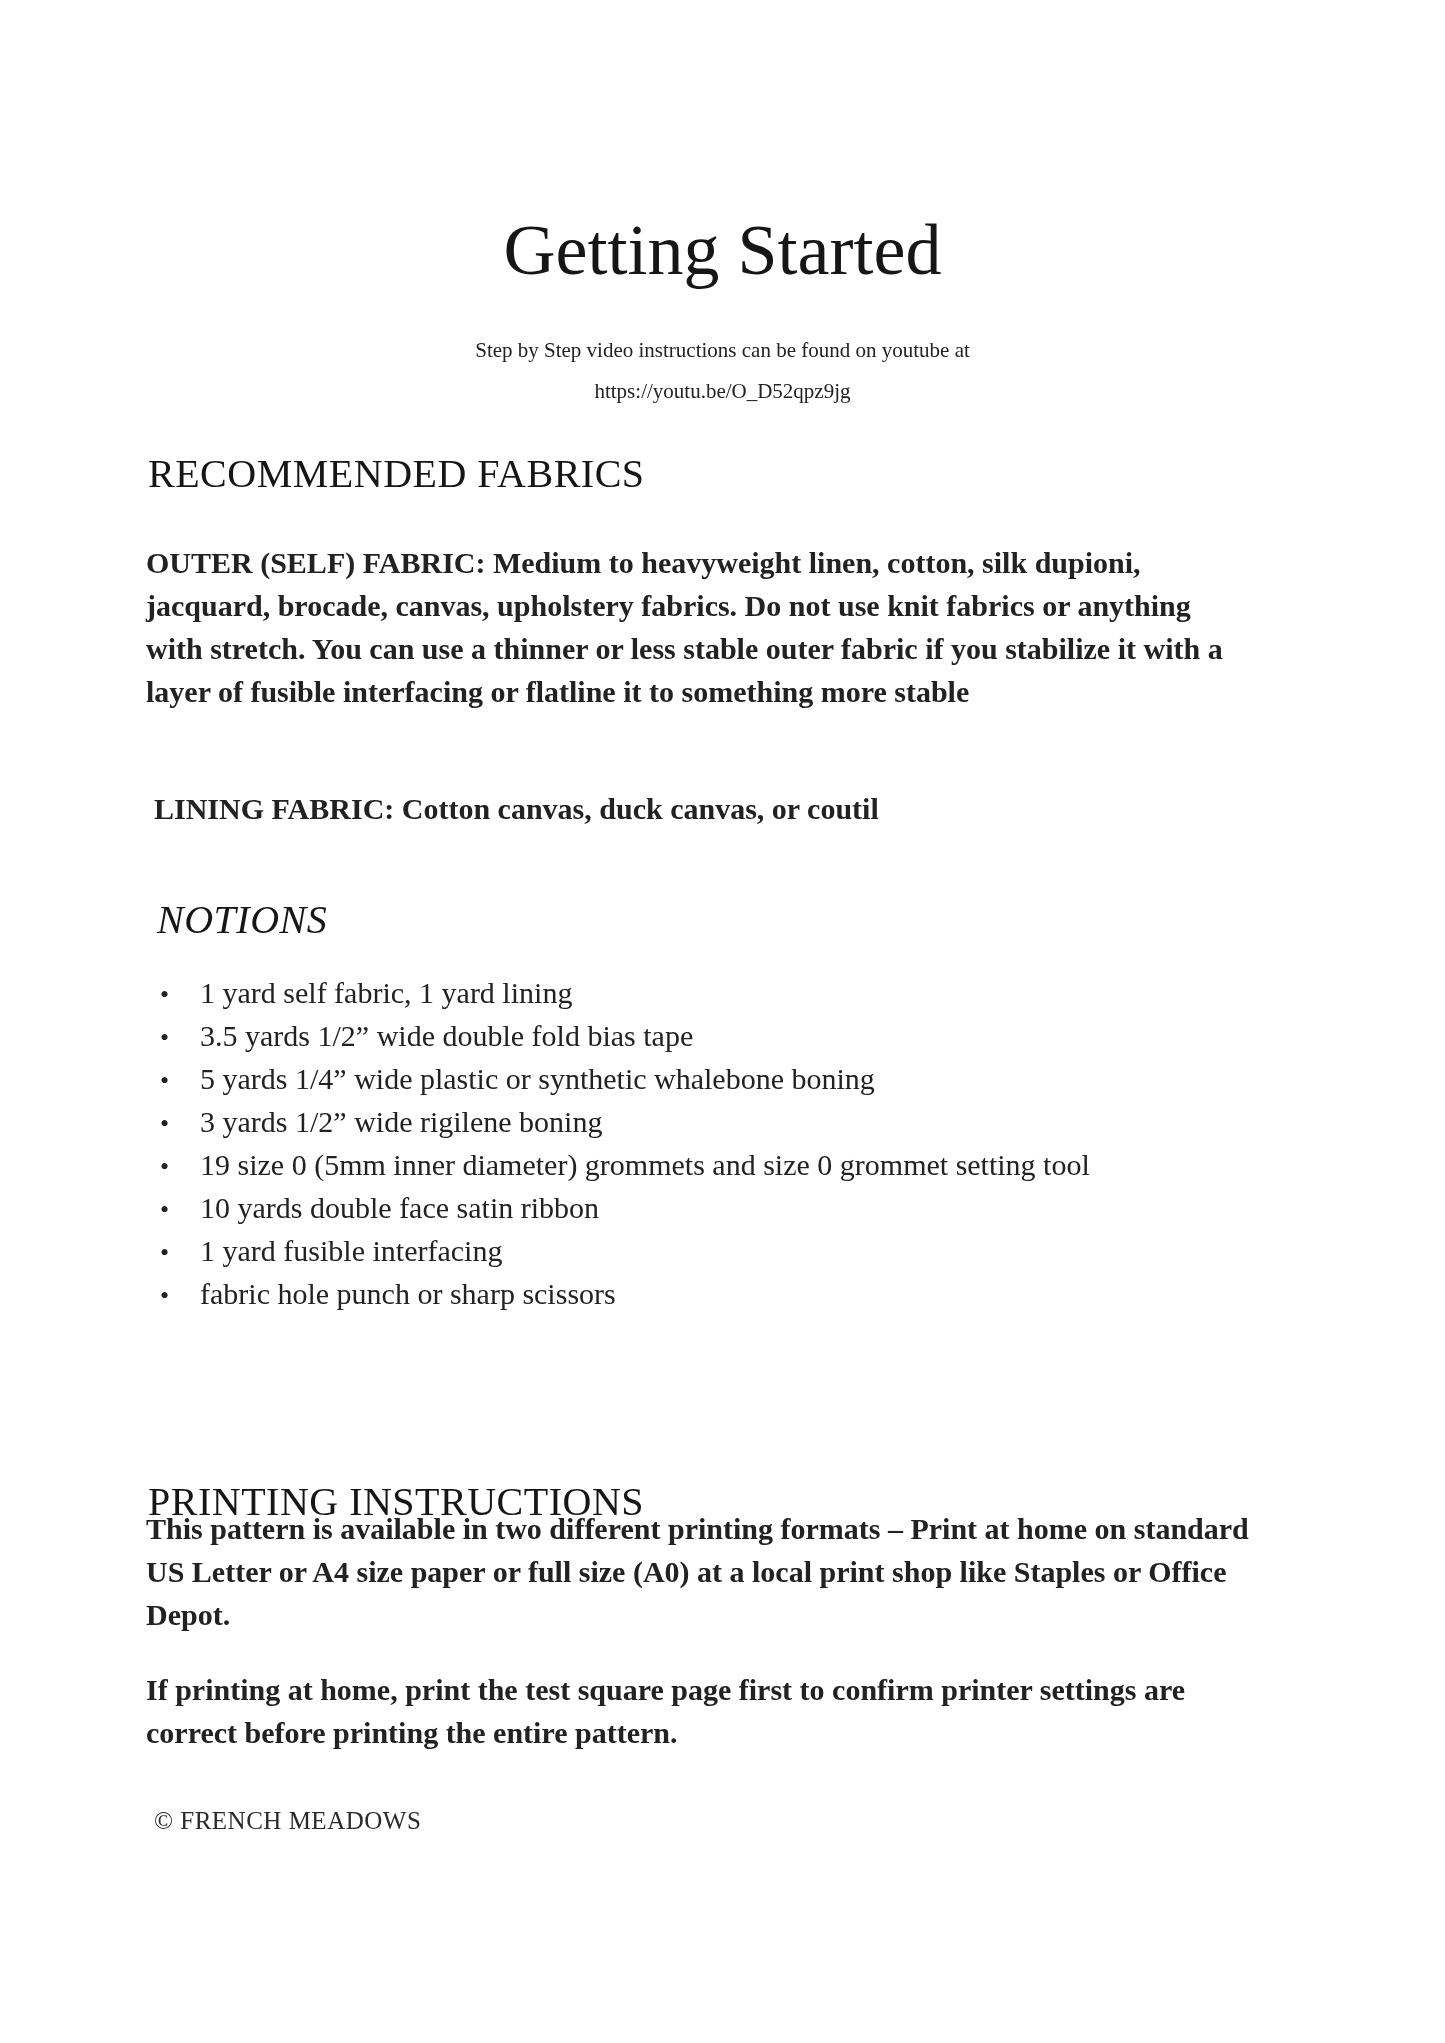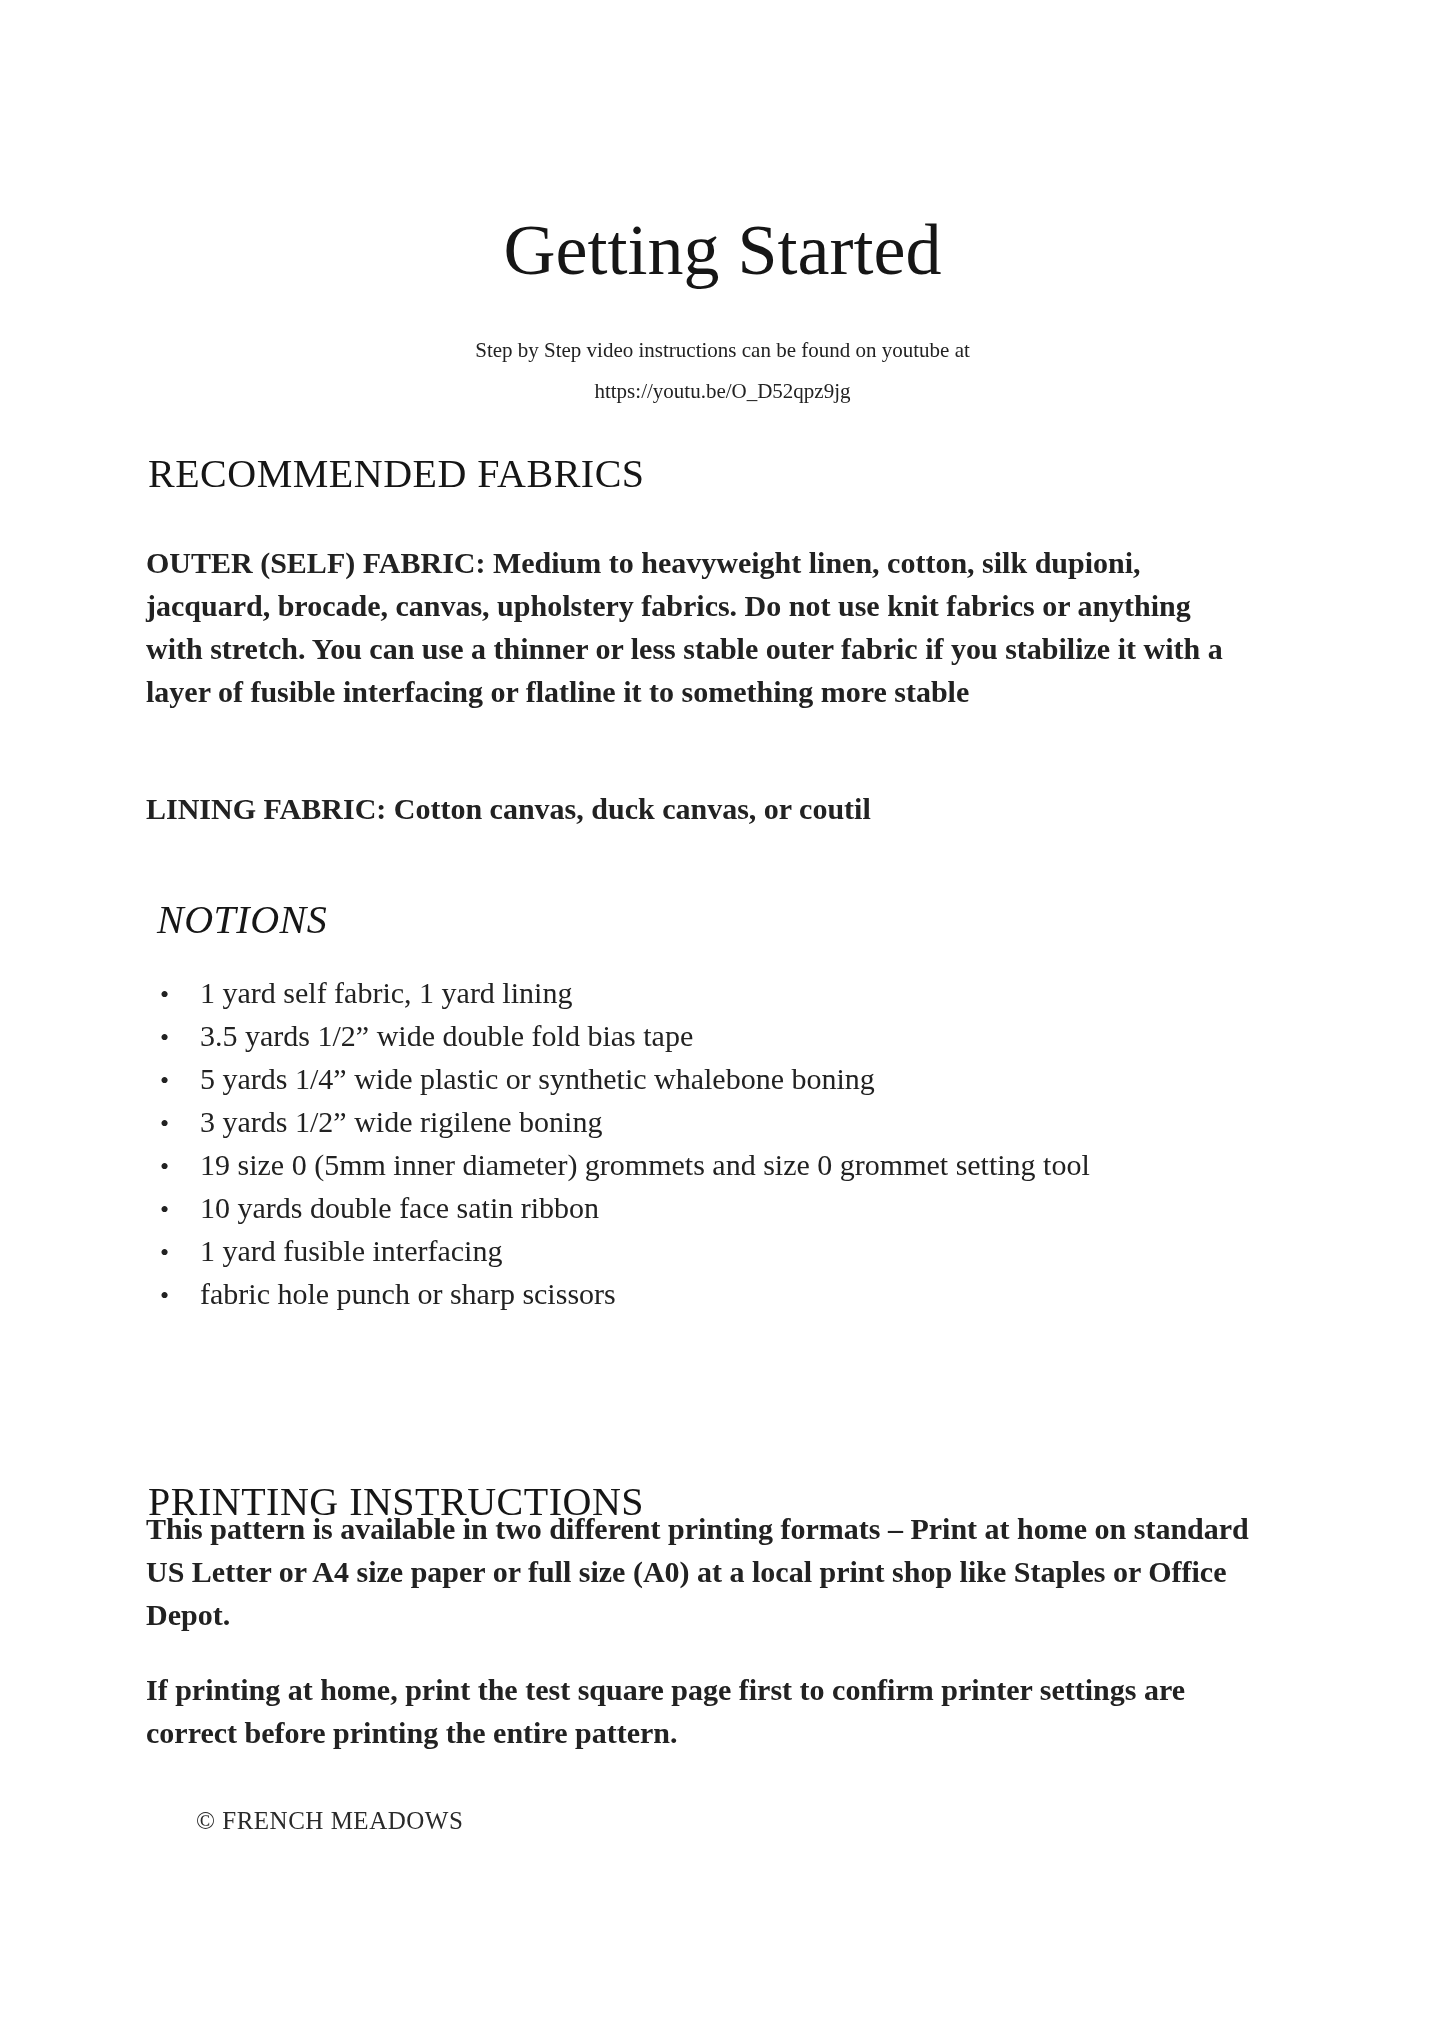--- a/index.html
+++ b/index.html
@@ -57,21 +57,21 @@
   .body-text {
     position: absolute;
     left: 146px;
     width: 1105px;
     font-size: 30px;
     line-height: 43px;
     color: #222222;
     font-weight: bold;
   }
   .p-outer   { top: 541px; }
-  .p-lining  { top: 787px; }
+  .p-lining  { top: 787px; margin-left: 8px; }
   .p-print1  { top: 1507px; width: 1115px; }
   .p-print2  { top: 1668px; width: 1135px; }
   .notions-list {
     position: absolute;
     top: 972px;
     left: 152px;
     width: 1160px;
     list-style: none;
     font-size: 30px;
     line-height: 41px;
@@ -89,21 +89,20 @@
     font-size: 26px;
   }
   .footer-copyright {
     position: absolute;
     top: 1806px;
     left: 154px;
     font-size: 25px;
     line-height: 30px;
     letter-spacing: 0.5px;
     color: #2a2a2a;
-    margin-left: 42px;
   }
 </style>
 </head>
 <body>
 
 <div class="page">
 
   <h1 class="doc-title">Getting Started</h1>
 
   <div class="subtitle">

